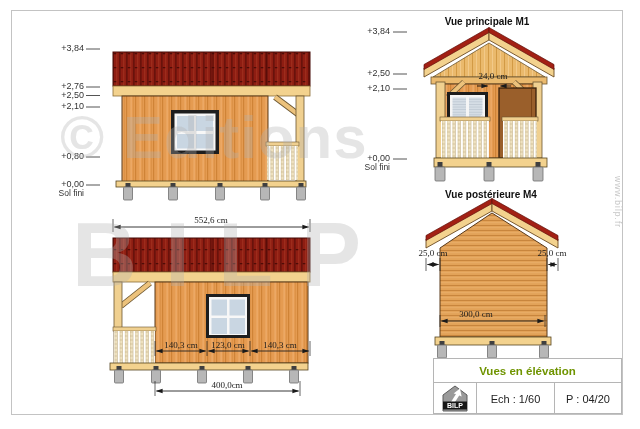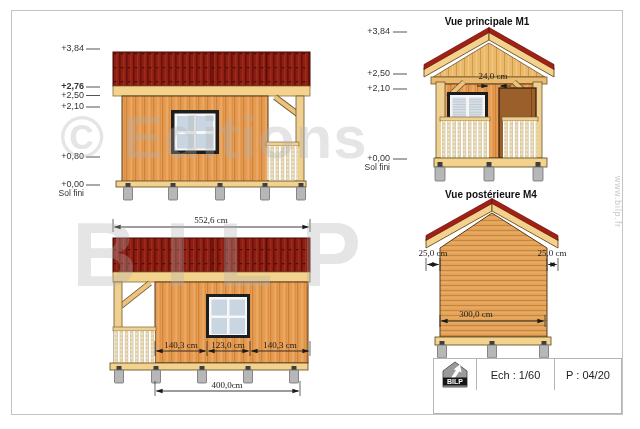--- a/index.html
+++ b/index.html
@@ -227,21 +227,21 @@
         <path d="M440,315 v12 M545,315 v12" stroke-width="0.7"></path>
         <line x1="441.5" y1="321" x2="543.5" y2="321" marker-start="url(#mArr)" marker-end="url(#mArr)"></line>
       </g>
     </g>
   </svg>
 
   <span class="t vtitle" style="left:487px;top:16px;">Vue principale M1</span>
   <span class="t vtitle" style="left:491px;top:189px;">Vue postérieure M4</span>
 
   <span class="t lvl" style="left:38px;top:44px;">+3,84</span>
-  <span class="t lvl" style="left:38px;top:82px;font-weight:bold;">+2,76</span>
+  <span class="t lvl" style="left:38px;top:82px;">+2,76</span>
   <span class="t lvl" style="left:38px;top:90.5px;">+2,50</span>
   <span class="t lvl" style="left:38px;top:102px;">+2,10</span>
   <span class="t lvl" style="left:38px;top:152px;">+0,80</span>
   <span class="t lvl" style="left:38px;top:180px;">+0,00</span>
   <span class="t sol" style="left:38px;top:189px;">Sol fini</span>
 
   <span class="t lvl" style="left:344px;top:27px;">+3,84</span>
   <span class="t lvl" style="left:344px;top:69px;">+2,50</span>
   <span class="t lvl" style="left:344px;top:84px;">+2,10</span>
   <span class="t lvl" style="left:344px;top:154px;">+0,00</span>
@@ -256,20 +256,21 @@
 
   <span class="t dim" style="left:433px;top:249px;">25,0 cm</span>
   <span class="t dim" style="left:552px;top:249px;">25,0 cm</span>
   <span class="t dim" style="left:476px;top:310px;">300,0 cm</span>
 
   <span class="wm" id="wm1">© Editions</span>
   <span class="wm" id="wm2">BILP</span>
   <span id="site">www.bilp.fr</span>
 
   <div id="tblock">
+    <div class="row1">Vues en élévation</div>
     <div class="row2">
       <div class="cell logo-cell">
         <svg width="28" height="27" viewBox="0 0 28 27">
           <polygon points="14,1 26,10 26,26 2,26 2,10" fill="#9A9A9A" stroke="#5C5C5C" stroke-width="1"></polygon>
           <polygon points="10,17 15,9 12.6,8.6 19,3.5 20.6,11.5 18.2,10.6 13.2,18.3" fill="#FFFFFF"></polygon>
           <rect x="2" y="16.5" width="24" height="8" fill="#161616"></rect>
           <text x="14" y="23" text-anchor="middle" font-family="Liberation Sans, sans-serif" font-size="7" font-weight="bold" fill="#FFFFFF">BILP</text>
         </svg>
       </div>
       <div class="cell ech-cell">Ech : 1/60</div>

